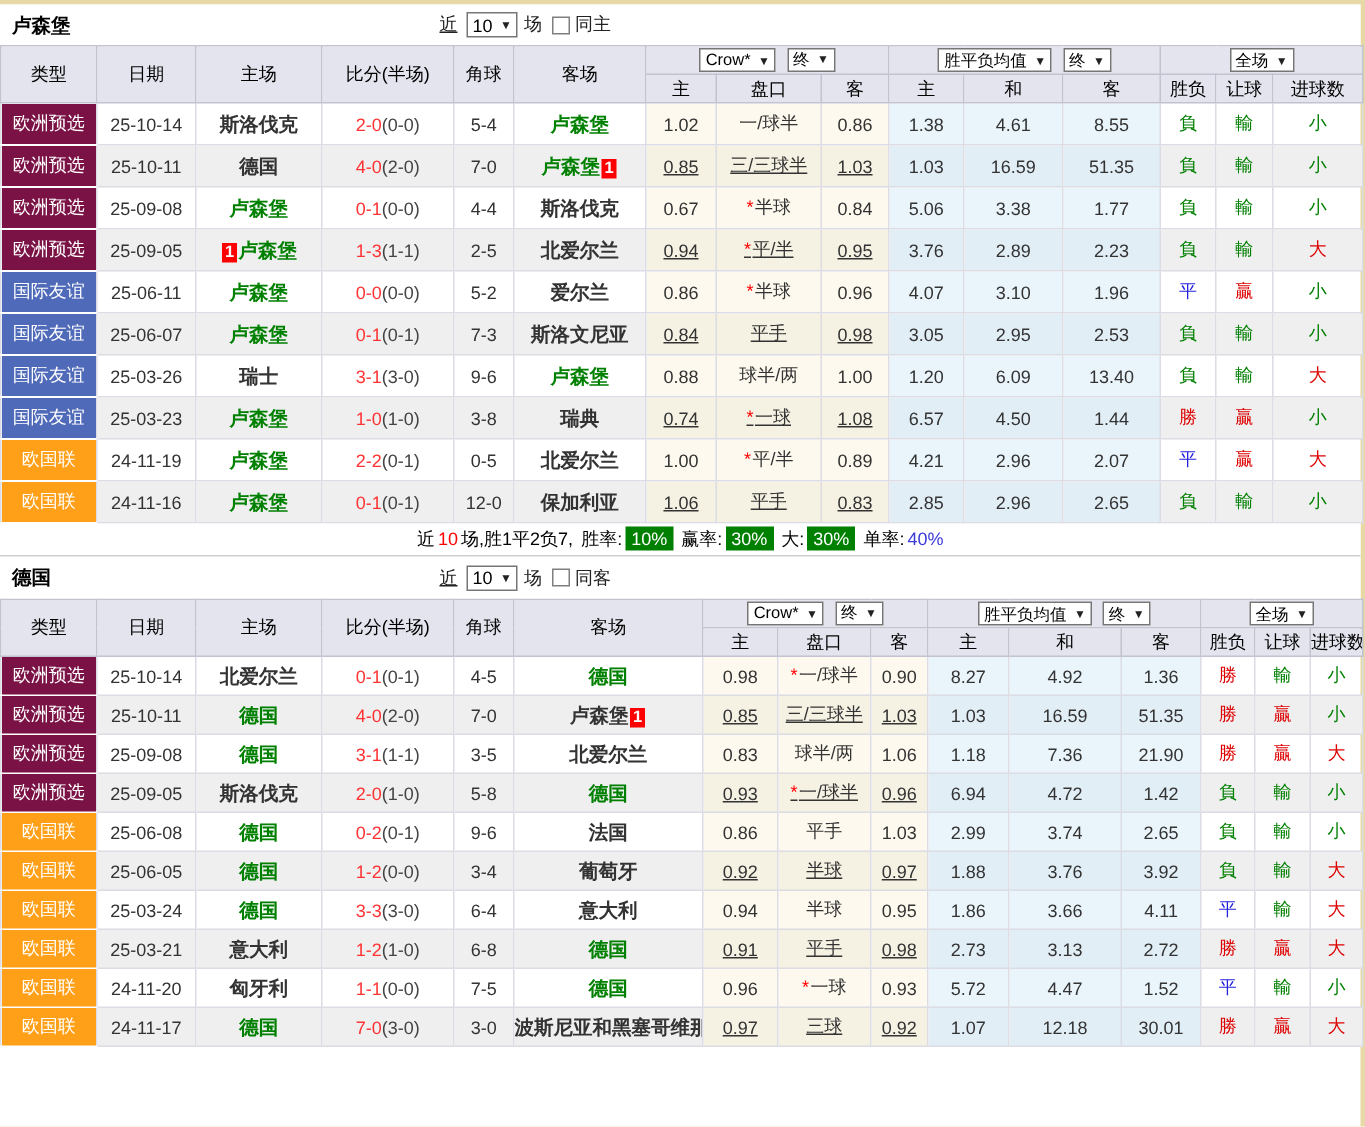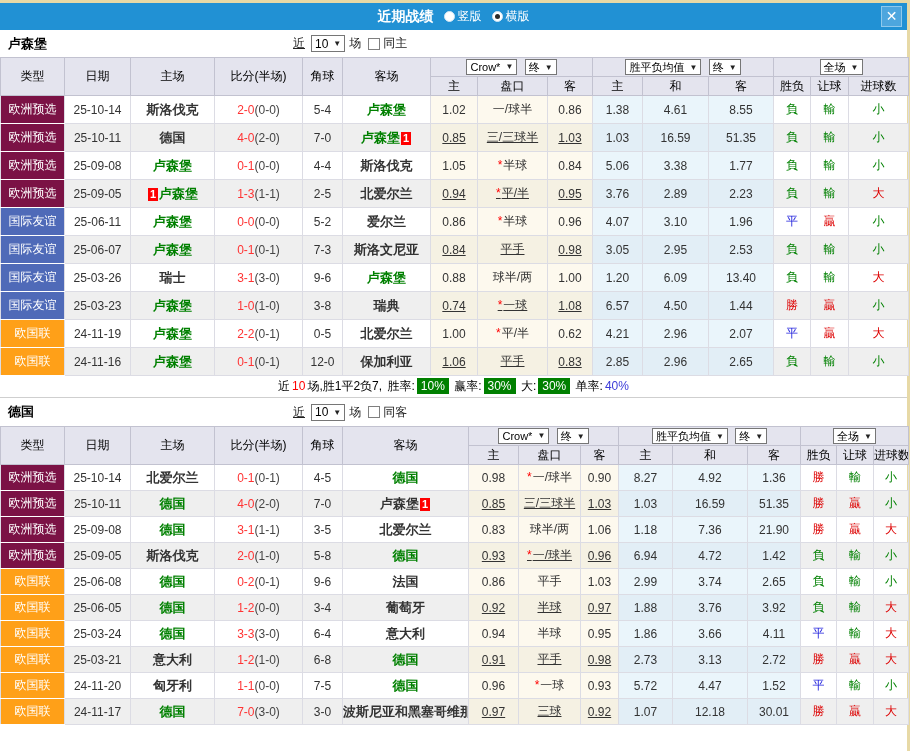--- a/index.html
+++ b/index.html
@@ -68,30 +68,20 @@
   .summary span { margin:0 1px; }
   .badge-green { background:#008000; color:#fff; padding:1px 4px; }
   .red { color:#ff0000; }
   .blue-num { color:#3b3bd8; }
 </style>
 </head>
 <body>
 
 <div class="app">
 
-  <div class="titlebar">
-    <span class="title">近期战绩</span>
-    <span class="radio"></span>
-    <span class="radio-label">竖版</span>
-    <span class="radio sel"></span>
-    <span class="radio-label">横版</span>
-    <div class="closebtn">
-      <span>✕</span>
-    </div>
-  </div>
 
   <div class="section-head">
     <span class="team">卢森堡</span>
     <div class="filters">
       <span class="near-label">近</span>
       <span class="sel-box">
           <span>10</span>
           <span class="arr">▼</span>
         </span>
       <span>场</span>
@@ -200,21 +190,21 @@
           <td class="cell-plain res" style="color: rgb(0, 128, 0);">輸</td>
           <td class="cell-plain res" style="color: rgb(0, 128, 0);">小</td>
         </tr>
         <tr>
           <td class="c-type" style="background: rgb(123, 18, 69); color: rgb(255, 255, 255);">欧洲预选</td>
           <td class="cell-plain">25-09-08</td>
           <td class="cell-plain team"><span style="color: rgb(0, 128, 0);">卢森堡</span></td>
           <td class="cell-plain"><span class="sc">0-1</span><span class="half">(0-0)</span></td>
           <td class="cell-plain">4-4</td>
           <td class="cell-plain team"><span>斯洛伐克</span></td>
-          <td class="bg-cream">1.05</td>
+          <td class="bg-cream">0.67</td>
           <td class="bg-cream"><span class="star">*</span><span>半球</span></td>
           <td class="bg-cream">0.84</td>
           <td class="bg-blue">5.06</td>
           <td class="bg-blue">3.38</td>
           <td class="bg-blue">1.77</td>
           <td class="cell-plain res" style="color: rgb(0, 128, 0);">負</td>
           <td class="cell-plain res" style="color: rgb(0, 128, 0);">輸</td>
           <td class="cell-plain res" style="color: rgb(0, 128, 0);">小</td>
         </tr>
         <tr class="alt">
@@ -304,21 +294,21 @@
         </tr>
         <tr>
           <td class="c-type" style="background: rgb(255, 160, 24); color: rgb(255, 255, 255);">欧国联</td>
           <td class="cell-plain">24-11-19</td>
           <td class="cell-plain team"><span style="color: rgb(0, 128, 0);">卢森堡</span></td>
           <td class="cell-plain"><span class="sc">2-2</span><span class="half">(0-1)</span></td>
           <td class="cell-plain">0-5</td>
           <td class="cell-plain team"><span>北爱尔兰</span></td>
           <td class="bg-cream">1.00</td>
           <td class="bg-cream"><span class="star">*</span><span>平/半</span></td>
-          <td class="bg-cream">0.62</td>
+          <td class="bg-cream">0.89</td>
           <td class="bg-blue">4.21</td>
           <td class="bg-blue">2.96</td>
           <td class="bg-blue">2.07</td>
           <td class="cell-plain res" style="color: rgb(35, 35, 221);">平</td>
           <td class="cell-plain res" style="color: rgb(221, 0, 0);">贏</td>
           <td class="cell-plain res" style="color: rgb(221, 0, 0);">大</td>
         </tr>
         <tr class="alt">
           <td class="c-type" style="background: rgb(255, 160, 24); color: rgb(255, 255, 255);">欧国联</td>
           <td class="cell-plain">24-11-16</td>

